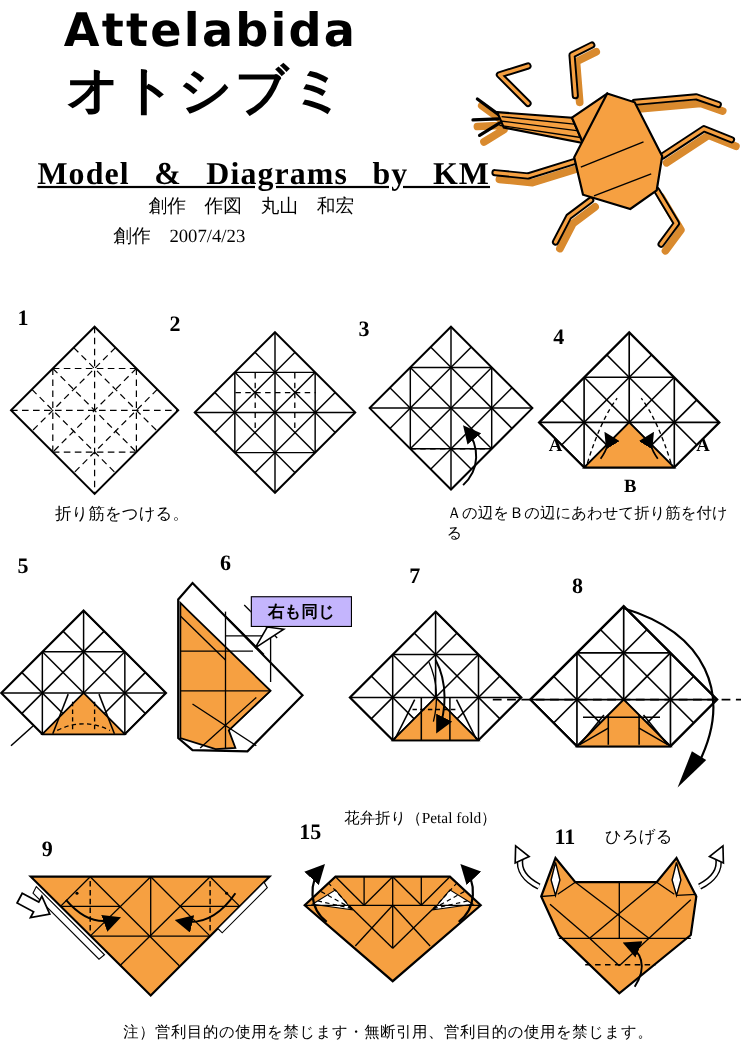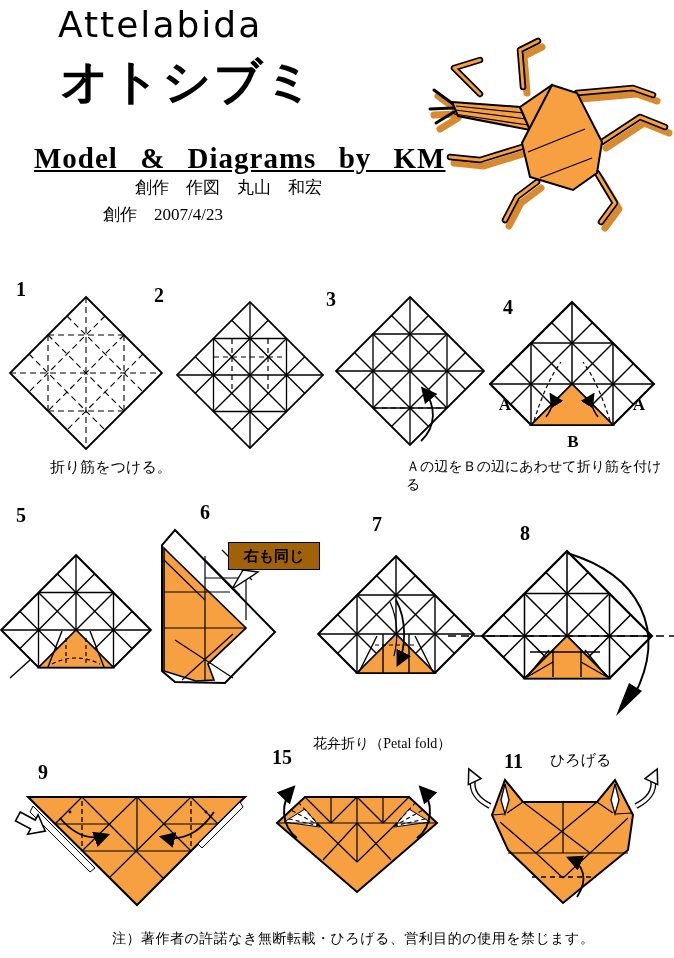--- a/index.html
+++ b/index.html
@@ -1,28 +1,28 @@
 <!DOCTYPE html>
 <html><head>
 <meta charset="utf-8">
 <style>
   html,body{margin:0;padding:0;background:#fff;}
   #page{position:relative;width:674px;height:958px;background:#fff;overflow:hidden;
         font-family:"Liberation Serif","DejaVu Serif",serif;color:#000;}
   .abs{position:absolute;}
   .title-en{left:58px;top:6px;font-family:"DejaVu Sans","Liberation Sans",sans-serif;
-            font-weight:400;font-size:36px;letter-spacing:2px;line-height:1.05;}
+            font-weight:700;font-size:42px;letter-spacing:2px;line-height:1.05;}
   .title-ja{left:60px;top:50px;font-family:"DejaVu Sans","Liberation Sans",sans-serif;
             font-weight:800;font-size:48px;letter-spacing:2px;}
   .byline{left:34px;top:142px;font-weight:bold;font-size:29px;letter-spacing:1px;word-spacing:14px;text-decoration:underline;}
   .credit{left:88px;top:176px;font-size:17px;margin-left:47px;}
   .dateline{font-size:17px;}
   .cap{font-size:15px;margin-left:12px;}
   .num{font-weight:bold;font-size:20px;font-family:"Liberation Serif","DejaVu Serif",serif;}
-  .callout{left:228px;top:542px;width:90px;height:26px;border:1.6px solid #000;background:#a16207;
+  .callout{left:228px;top:542px;width:90px;height:26px;border:1.6px solid #000;background:#c4b5fd;
            display:flex;align-items:center;justify-content:center;
            font-family:"DejaVu Sans","Liberation Sans",sans-serif;font-weight:bold;font-size:15px;z-index:3;}
   .footer{left:112px;top:930px;font-size:14px;letter-spacing:.5px;}
   svg{position:absolute;left:0;top:0;z-index:1;}
   .txt-layer{z-index:2;}
 </style>
 </head>
 <body>
 
 <div id="page">
@@ -335,15 +335,15 @@
 <div class="abs num txt-layer" style="left:272px;top:746px;">15</div>
 <div class="abs num txt-layer" style="left:504px;top:750px;">11</div>
 
 <div class="abs cap txt-layer" style="left:38px;top:458px;">折り筋をつける。</div>
 <div class="abs cap txt-layer" style="left:394px;top:458px;font-size:14px;">Ａの辺をＢの辺にあわせて折り筋を付ける</div>
 <div class="abs cap txt-layer" style="left:301px;top:735px;font-size:14px;">花弁折り（Petal fold）</div>
 <div class="abs cap txt-layer" style="left:538px;top:751px;">ひろげる</div>
 
 <div class="abs callout">右も同じ</div>
 
-<div class="abs footer txt-layer">注）著作者の許諾なき無断転載・ひろげる、営利目的の使用を禁じます。</div>
+<div class="abs footer txt-layer">注）営利目的の使用を禁じます・無断引用、営利目的の使用を禁じます。</div>
 
 </div>
 
 </body></html>

